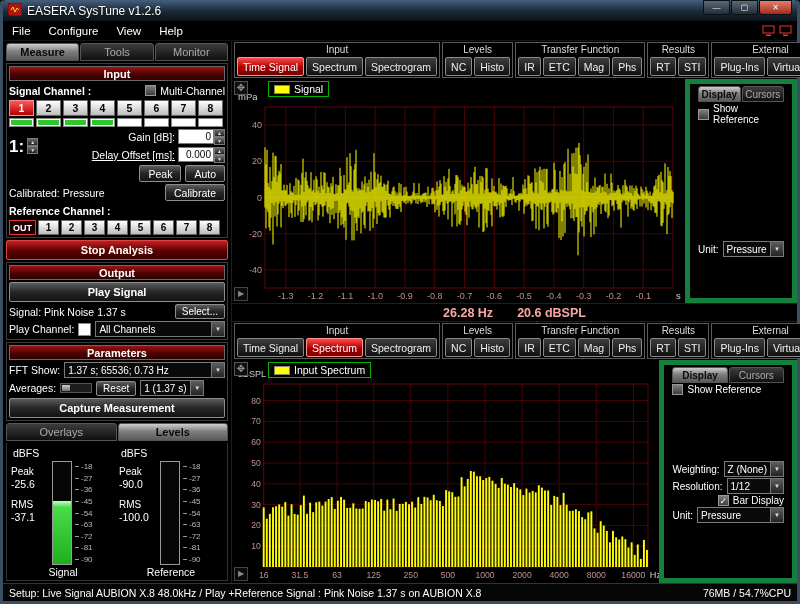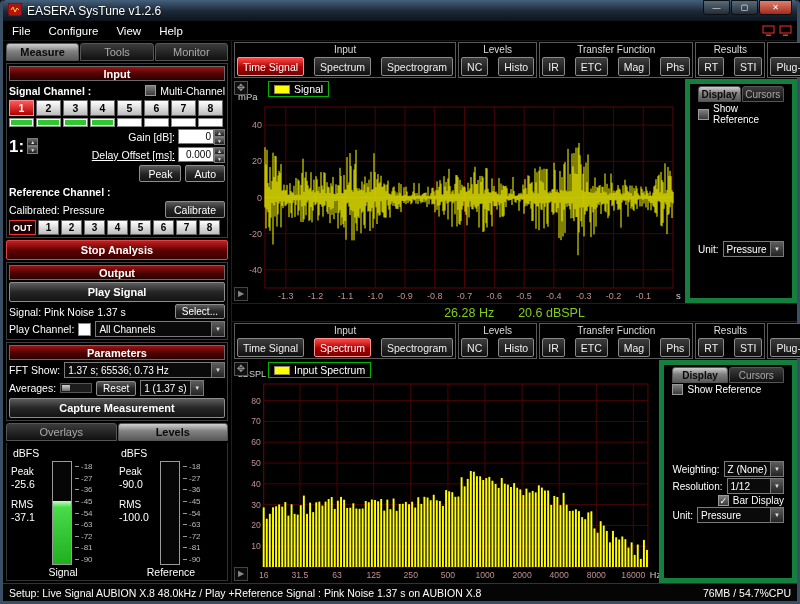--- a/index.html
+++ b/index.html
@@ -73,21 +73,21 @@
   .scale-tick{width:4px;height:1px;background:#999}
   .scale-num{font-size:8px}
   .meter-caption{text-align:center;font-size:10.5px;color:#fff;margin-top:1px}
   
   .view{display:flex;flex-direction:column;min-height:0}
   .view-top{flex:0 0 262px}
   .view-bottom{flex:1}
   .tabstrip{flex:0 0 38px;display:flex;gap:2px;padding:1px 2px}
   .tabgroup{flex:1 0 auto;border:1px solid #5a5a5a;display:flex;flex-direction:column;background:#000}
   .tabgroup-label{flex:0 0 13px;font-size:10px;color:#ddd;display:flex;align-items:center;justify-content:center}
-  .tabgroup-row{flex:1;display:flex;gap:10px;padding:1px 2px;justify-content:center}
+  .tabgroup-row{flex:1;display:flex;gap:2px;padding:1px 2px;justify-content:center}
   .viewtab{padding:0 5px;background:linear-gradient(#3d3d3d,#101010);border:1px solid #8a8a8a;color:#eee;font-size:10.5px;display:flex;align-items:center;white-space:nowrap;border-radius:2px}
   .viewtab.active{background:linear-gradient(#ff4a4a,#a80000 55%,#780000);border-color:#ff9090;color:#fff}
   .view-body{flex:1;display:flex;min-height:0}
   .chart-region{flex:1;position:relative;background:#000;min-width:0}
   .chart{position:absolute;inset:0;width:100%;height:100%}
   .chart text{font-family:"Liberation Sans",sans-serif}
   .chart .tick{fill:#c08f8f;font-size:9px}
   .chart .unit{fill:#cfcfcf;font-size:9.5px}
   .chart .gridline{stroke:#4c0404;stroke-width:1}
   .chart .frame{stroke:#5e0707;fill:none}
@@ -99,21 +99,21 @@
   .side-panel{flex:0 0 112px;border:5px solid #15803d;display:flex;flex-direction:column;padding:2px 8px;gap:1px;min-height:0}
   .side-tabs{display:flex;gap:1px;flex:0 0 16px}
   .side-tab{flex:1;background:linear-gradient(#3c3c3c,#101010);border:1px solid #555;color:#aaa;font-size:10px;display:flex;align-items:center;justify-content:center;border-radius:3px 3px 0 0}
   .side-tab.active{background:linear-gradient(#cfcfcf,#7f7f7f 45%,#5a5a5a);color:#0a0a0a;font-weight:bold}
   .side-row{display:flex;align-items:center;gap:4px;font-size:10px;color:#fff;flex:0 0 auto}
   .side-row.right{justify-content:flex-end}
   .sp1{flex:1}.sp3{flex:3}.sp4{flex:4}.sp5{flex:5}
   
   .readout{flex:0 0 19px;display:flex;align-items:center;background:#000;border-top:1px solid #1e1e1e;border-bottom:1px solid #1e1e1e;padding:0 4px}
   .readout-spacer{flex:1}
-  .readout-values{display:flex;gap:24px;color:#84cc16;font-weight:normal;font-size:12.5px}
+  .readout-values{display:flex;gap:24px;color:#fca5a5;font-weight:bold;font-size:12.5px}
   .readout-controls{display:flex;align-items:center;gap:4px}
   .ro-label{color:#fff;font-size:10.5px}
   .drag-box{background:linear-gradient(#ee3a3a,#7e0000);border:1px solid #f66;color:#fff;font-size:10.5px;padding:0 5px;height:15px;display:flex;align-items:center}
   .zoom-box{border:1px solid #d33;width:18px;height:15px;display:flex;align-items:center;justify-content:center;background:#0a0a0a}
   
   .statusbar{flex:0 0 18px;display:flex;align-items:center;padding:0 6px;background:#050505;border-top:1px solid #333;color:#fff;font-size:10.5px;white-space:nowrap}
   .status-right{margin-left:auto}
 </style>
 </head>
 <body>
@@ -216,25 +216,25 @@
                 </div>
               </div>
             </div>
           </div>
         </div>
         <div class="row right">
           <div class="btn">Peak</div>
           <div class="btn">Auto</div>
         </div>
         <div class="row">
-          <span class="lbl bold">Reference Channel :</span>
-        </div>
-        <div class="row">
           <span class="lbl">Calibrated: Pressure</span>
           <div class="btn rightpush">Calibrate</div>
+        </div>
+        <div class="row">
+          <span class="lbl bold">Reference Channel :</span>
         </div>
         <div class="chrow">
             <div class="refbtn out">OUT</div>
             <div class="refbtn">1</div>
             <div class="refbtn">2</div>
             <div class="refbtn">3</div>
             <div class="refbtn">4</div>
             <div class="refbtn">5</div>
             <div class="refbtn">6</div>
             <div class="refbtn">7</div>

